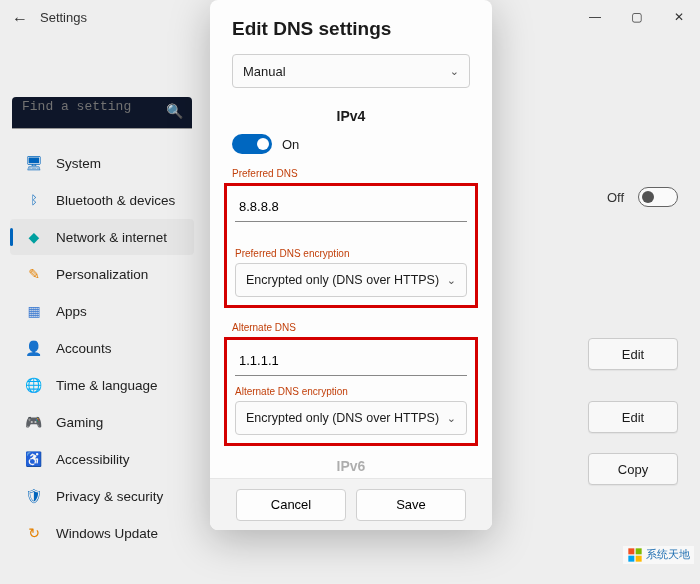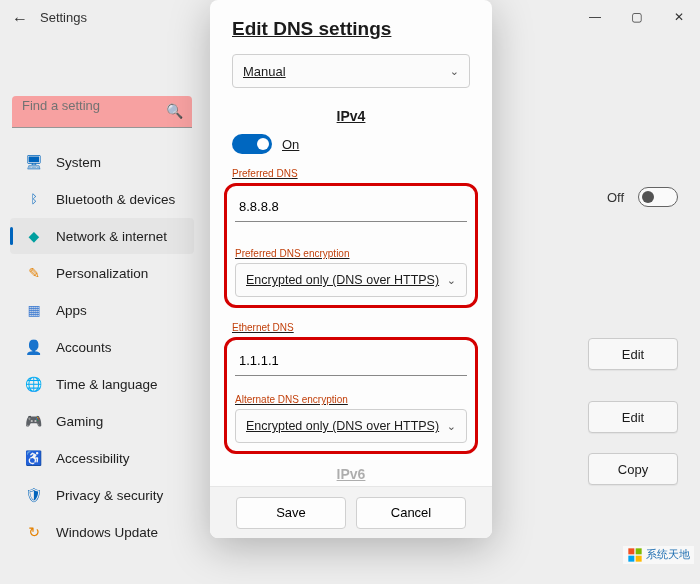--- a/index.html
+++ b/index.html
@@ -5,52 +5,52 @@
   * { box-sizing: border-box; font-family: "Segoe UI", Arial, sans-serif; }
   body { margin:0; width:700px; height:584px; background:#f3f3f3; overflow:hidden; position:relative; color:#1b1b1b; }
   .titlebar { display:flex; align-items:center; height:34px; padding:0 0 0 6px; }
   .back-arrow { width:28px; text-align:center; font-size:16px; color:#333; cursor:pointer; }
   .title { font-size:13px; margin-left:6px; color:#333; }
   .winbtns { margin-left:auto; display:flex; }
   .winbtn { width:42px; height:34px; display:flex; align-items:center; justify-content:center; font-size:12px; color:#333; }
   .layout { display:flex; height:calc(100% - 34px); }
   .sidebar { width:200px; padding:6px 0 0 4px; }
   .search { margin:8px 8px 16px 8px; position:relative; }
-  .search input { width:100%; height:32px; border:none; border-bottom:1px solid #9a9a9a; background:#fca5a5; padding:0 30px 12px 10px; font-size:13px; color:#666; border-radius:4px 4px 0 0; }
+  .search input { width:100%; height:32px; border:none; border-bottom:1px solid #9a9a9a; background:#0f172a; padding:0 30px 12px 10px; font-size:13px; color:#666; border-radius:4px 4px 0 0;font-family:Liberation Mono, monospace; }
   .search .sicon { position:absolute; right:8px; top:7px; color:#555; font-size:14px; }
   .navitem { display:flex; align-items:center; height:36px; padding:0 10px 0 14px; font-size:13.5px; color:#222; border-radius:4px; margin:1px 6px; cursor:pointer; }
   .navitem.active { background:#eaeaea; position:relative; }
   .navitem.active::before { content:""; position:absolute; left:0; top:9px; bottom:9px; width:3px; background:#0067c0; border-radius:3px; }
   .navicon { width:20px; height:16px; display:inline-flex; align-items:center; justify-content:center; margin-right:12px; font-size:14px; }
   .ic-blue { color:#0067c0; }
   .ic-teal { color:#00a3a3; }
   .ic-orange { color:#e98300; }
   .ic-mix { color:#3a7bd5; }
   .ic-green { color:#107c10; }
   .main { flex:1; padding:10px 22px; position:relative; }
   .breadcrumb { font-size:24px; font-weight:600; margin:6px 0 14px; letter-spacing:0.2px; }
   .breadcrumb .sep { color:#888; font-weight:400; margin:0 6px; }
   .link { color:#0067c0; cursor:pointer; font-size:13px; }
   .card-row { display:flex; align-items:center; justify-content:flex-end; gap:14px; margin:12px 0; }
   .toggle-off { width:40px; height:20px; background:#fff; border:1.5px solid #666; border-radius:20px; position:relative; }
   .toggle-off::after { content:""; position:absolute; width:12px; height:12px; background:#555; border-radius:50%; left:3px; top:2.5px; }
   .btn { width:90px; height:32px; background:#fdfdfd; border:1px solid #d0d0d0; border-radius:4px; font-size:13px; display:flex; align-items:center; justify-content:center; cursor:pointer; box-shadow:0 1px 1px rgba(0,0,0,0.05); }
   
   .overlay { position:absolute; inset:0; background:rgba(0,0,0,0.02); display:flex; justify-content:center; }
-  .dialog { position:absolute; top:0; width:282px; background:#fdfdfd; border-radius:8px; box-shadow:0 10px 40px rgba(0,0,0,0.25); padding:18px 22px 56px; left:210px;text-decoration:underline; }
+  .dialog { position:absolute; top:0; width:282px; background:#fdfdfd; border-radius:8px; box-shadow:0 10px 40px rgba(0,0,0,0.25); padding:18px 22px 56px; left:210px; }
   .dlg-title { font-size:19px; font-weight:600; margin-bottom:14px; }
   .dropdown { width:100%; height:34px; border:1px solid #cfcfcf; border-radius:4px; background:#fbfbfb; display:flex; align-items:center; padding:4px 10px; font-size:13px; position:relative; cursor:pointer; margin-bottom:8px; }
   .dropdown .chev { position:absolute; right:10px; color:#555; font-size:11px; }
   .section-h { font-size:14px; font-weight:600; margin-top:20px;text-align:center; }
   .toggle-row { display:flex; align-items:center; gap:10px; margin:10px 0 2px; }
   .toggle-on { width:40px; height:20px; background:#0067c0; border-radius:20px; position:relative; }
   .toggle-on::after { content:""; position:absolute; width:12px; height:12px; background:#fff; border-radius:50%; right:3px; top:4px; }
   .lbl { font-size:10px; color:#c2410c; margin-top:14px; margin-bottom:4px; }
   .txtinput { width:100%; height:30px; border:none; border-bottom:1px solid #888; background:transparent; font-size:13px; padding:0 4px; }
-  .highlight { border:3px solid #d40000; padding:6px 8px 8px; margin:4px -8px; border-radius:12px; }
+  .highlight { border:3px solid #d40000; padding:6px 8px 8px; margin:4px -8px; border-radius:0; }
   .dlg-footer { position:absolute; left:0; right:0; bottom:0; height:52px; background:#f3f3f3; border-top:1px solid #e6e6e6; border-radius:0 0 8px 8px; display:flex; align-items:center; justify-content:center; gap:10px; }
   .dbtn { width:110px; height:32px; background:#fdfdfd; border:1px solid #d0d0d0; border-radius:4px; font-size:13px; cursor:pointer; }
   .watermark { position:absolute; right:6px; bottom:20px; font-size:11px; color:#1f6fb2; background:rgba(255,255,255,0.6); padding:1px 4px; }
   .wm-logo { width:16px; height:16px; display:inline-block; vertical-align:middle; margin-right:3px; }
 </style>
 </head>
 <body>
 
 <div class="titlebar">
   <div class="back-arrow">←</div>
@@ -161,35 +161,35 @@
     <div class="lbl">Preferred DNS</div>
     <div class="highlight">
       <input class="txtinput" value="8.8.8.8" style="">
       <div class="lbl" style="margin-top:26px">Preferred DNS encryption</div>
       <div class="dropdown" style="margin-bottom:0">
         <span style="font-size:12.5px">Encrypted only (DNS over HTTPS)</span>
         <span class="chev">⌄</span>
       </div>
     </div>
 
-    <div class="lbl">Ethernet DNS</div>
+    <div class="lbl">Alternate DNS</div>
     <div class="highlight">
       <input class="txtinput" value="1.1.1.1" style="">
-      <div class="lbl" style="margin-top:18px">Alternate DNS encryption</div>
+      <div class="lbl" style="margin-top:10px">Alternate DNS encryption</div>
       <div class="dropdown" style="margin-bottom:0">
         <span style="font-size:12.5px">Encrypted only (DNS over HTTPS)</span>
         <span class="chev">⌄</span>
       </div>
     </div>
 
     <div class="section-h" style="margin-top:12px;opacity:0.35">IPv6</div>
 
     <div class="dlg-footer">
+      <button class="dbtn">Cancel</button>
       <button class="dbtn">Save</button>
-      <button class="dbtn">Cancel</button>
     </div>
   </div>
 </div>
 
 <div class="watermark">
   <svg class="wm-logo" viewBox="0 0 24 24">
       <rect x="2" y="2" width="9" height="9" fill="#f25022"></rect>
       <rect x="13" y="2" width="9" height="9" fill="#7fba00"></rect>
       <rect x="2" y="13" width="9" height="9" fill="#00a4ef"></rect>
       <rect x="13" y="13" width="9" height="9" fill="#ffb900"></rect>

